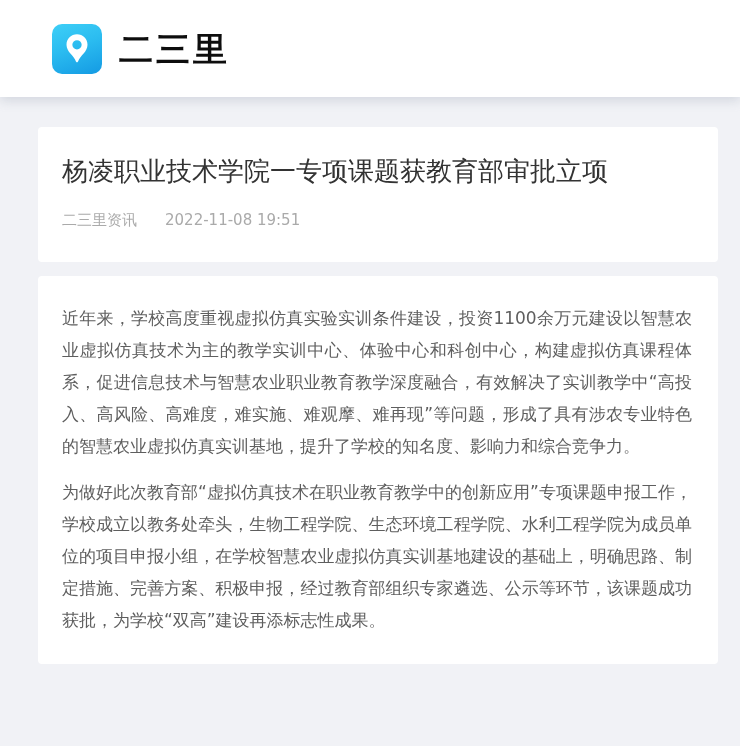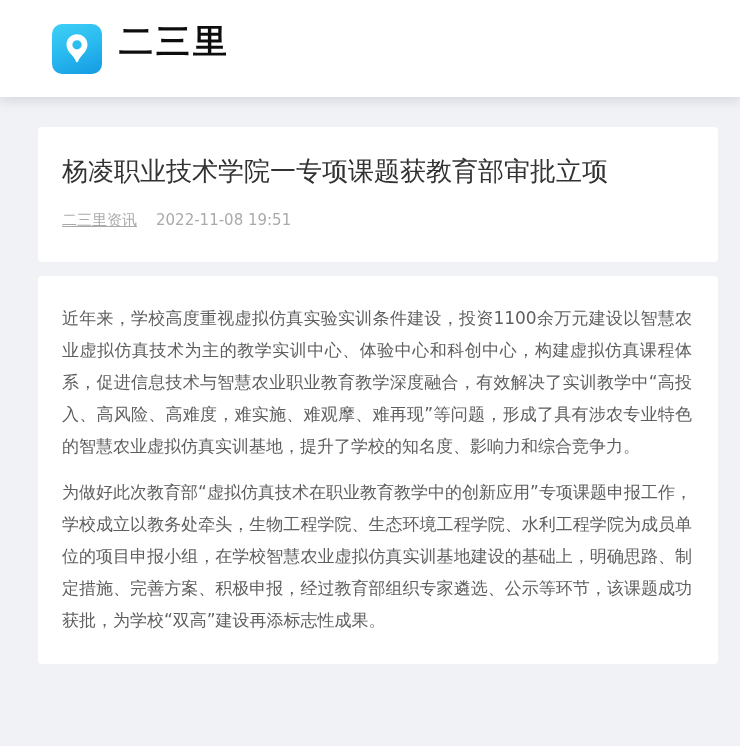--- a/index.html
+++ b/index.html
@@ -19,20 +19,21 @@
     z-index: 2;
     height: 97px;
     background: #ffffff;
     display: flex;
     align-items: center;
     padding-left: 38px;
     box-shadow: 0 4px 10px rgba(140, 150, 170, 0.28);
   }
   .brand {
     display: flex;
+    align-items: center;
     cursor: pointer;
     padding-left: 14px;
   }
   .brand-logo {
     width: 50px;
     height: 50px;
     border-radius: 10px;
     background: linear-gradient(160deg, #3ecff7 0%, #2bbcf0 45%, #149ae3 100%);
     display: flex;
     align-items: center;
@@ -69,21 +70,21 @@
     color: #333333;
     line-height: 1.3;
   }
   .article-meta {
     margin-top: 22px;
     display: flex;
     align-items: center;
     font-size: 15px;
     color: #aaaaaa;
   }
-  .article-meta .meta-source { margin-right: 19px; text-decoration: underline; }
+  .article-meta .meta-source { margin-right: 28px; }
 
   
   .content-card {
     margin-top: 14px;
     padding: 26px 26px 28px 24px;
   }
   .content-card p {
     font-size: 17px;
     line-height: 32px;
     color: #5e5e5e;

